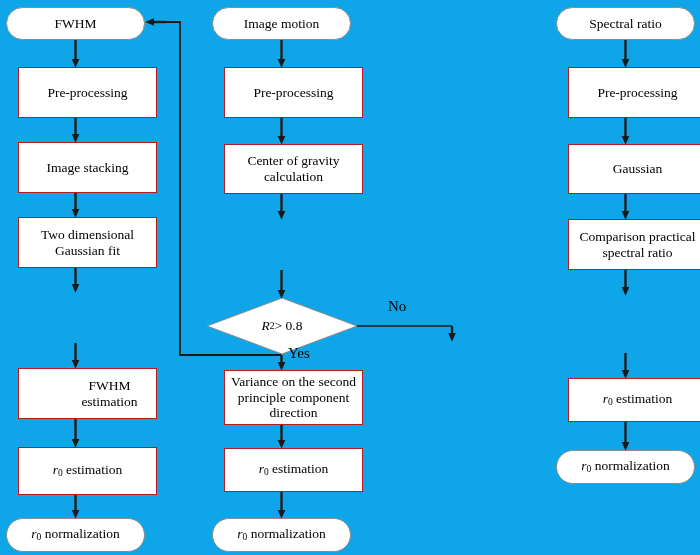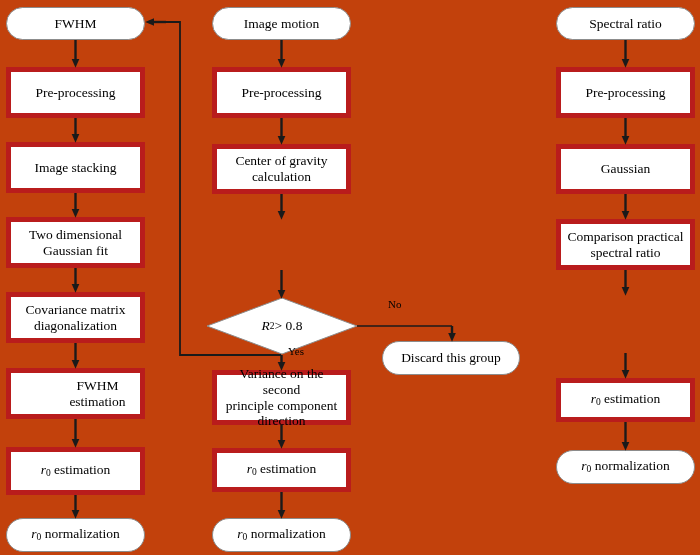--- a/index.html
+++ b/index.html
@@ -4,38 +4,39 @@
 <style>
   html, body {
     margin: 0;
     padding: 0;
     background: #ffffff;
   }
   #canvas {
     position: relative;
     width: 700px;
     height: 555px;
-    background: #c2410c;
+    background: #0ea5e9;
     font-family: "Liberation Serif", "DejaVu Serif", serif;
     overflow: hidden;
   }
   .node {
     position: absolute;
     box-sizing: border-box;
     display: flex;
     align-items: center;
     justify-content: center;
     text-align: center;
     color: #000000;
     font-size: 13.5px;
     line-height: 1.18;
     background: #ffffff;
   }
   .box {
-    border: 5px solid #b91c1c;
+    border: 1px solid #b91c1c;
+    margin-left: 12px;
   }
   .terminal {
     border: 1px solid #8c8c8c;
     border-radius: 999px;
   }
   .node .label {
     padding: 0 6px;
     white-space: pre-line;
   }
   .diamond-wrap {
@@ -56,21 +57,21 @@
     font-size: 13.5px;
     color: #000;
     font-family: "Liberation Serif", "DejaVu Serif", serif;
   }
   .edge {
     position: absolute;
   }
   .edge svg { display: block; overflow: visible; }
   .edge-label {
     position: absolute;
-    font-size: 11px;
+    font-size: 15px;
     color: #000;
     font-family: "Liberation Serif", "DejaVu Serif", serif;
     white-space: nowrap;
   }
   .sub { font-size: 9.5px; vertical-align: -0.22em; }
   .sup { font-size: 9.5px; vertical-align: 0.45em; }
   .ital { font-style: italic; }
 </style>
 </head>
 <body>
@@ -87,24 +88,20 @@
 
   <div class="node box" style="left:6px;  top:142px; width:139px; height:51px;">
     <span class="label">Image stacking</span>
   </div>
 
   <div class="node box" style="left:6px;  top:217px; width:139px; height:51px;">
     <span class="label">Two dimensional
 Gaussian fit</span>
   </div>
 
-  <div class="node box" style="left:6px;  top:292px; width:139px; height:51px;">
-    <span class="label">Covariance matrix
-diagonalization</span>
-  </div>
 
   <div class="node box" style="left:6px;  top:368px; width:139px; height:51px;padding-left:44px;">
     <span class="label">FWHM estimation</span>
   </div>
 
   <div class="node box" style="left:6px;  top:447px; width:139px; height:48px;">
     <span class="label"><span class="ital">r</span><span class="sub">0</span><span> estimation</span></span>
   </div>
 
   <div class="node terminal" style="left:6px;  top:518px; width:139px; height:34px;">
@@ -143,23 +140,20 @@
   </div>
 
   <div class="node box" style="left:212px; top:448px; width:139px; height:44px;">
     <span class="label"><span class="ital">r</span><span class="sub">0</span><span> estimation</span></span>
   </div>
 
   <div class="node terminal" style="left:212px; top:518px; width:139px; height:34px;">
     <span class="label"><span class="ital">r</span><span class="sub">0</span><span> normalization</span></span>
   </div>
 
-  <div class="node terminal" style="left:382px; top:341px; width:138px; height:34px;">
-    <span class="label">Discard this group</span>
-  </div>
 
   <div class="node terminal" style="left:556px; top:7px;   width:139px; height:33px;">
     <span class="label">Spectral ratio</span>
   </div>
 
   <div class="node box" style="left:556px; top:67px;  width:139px; height:51px;">
     <span class="label">Pre-processing</span>
   </div>
 
   <div class="node box" style="left:556px; top:144px; width:139px; height:50px;">

